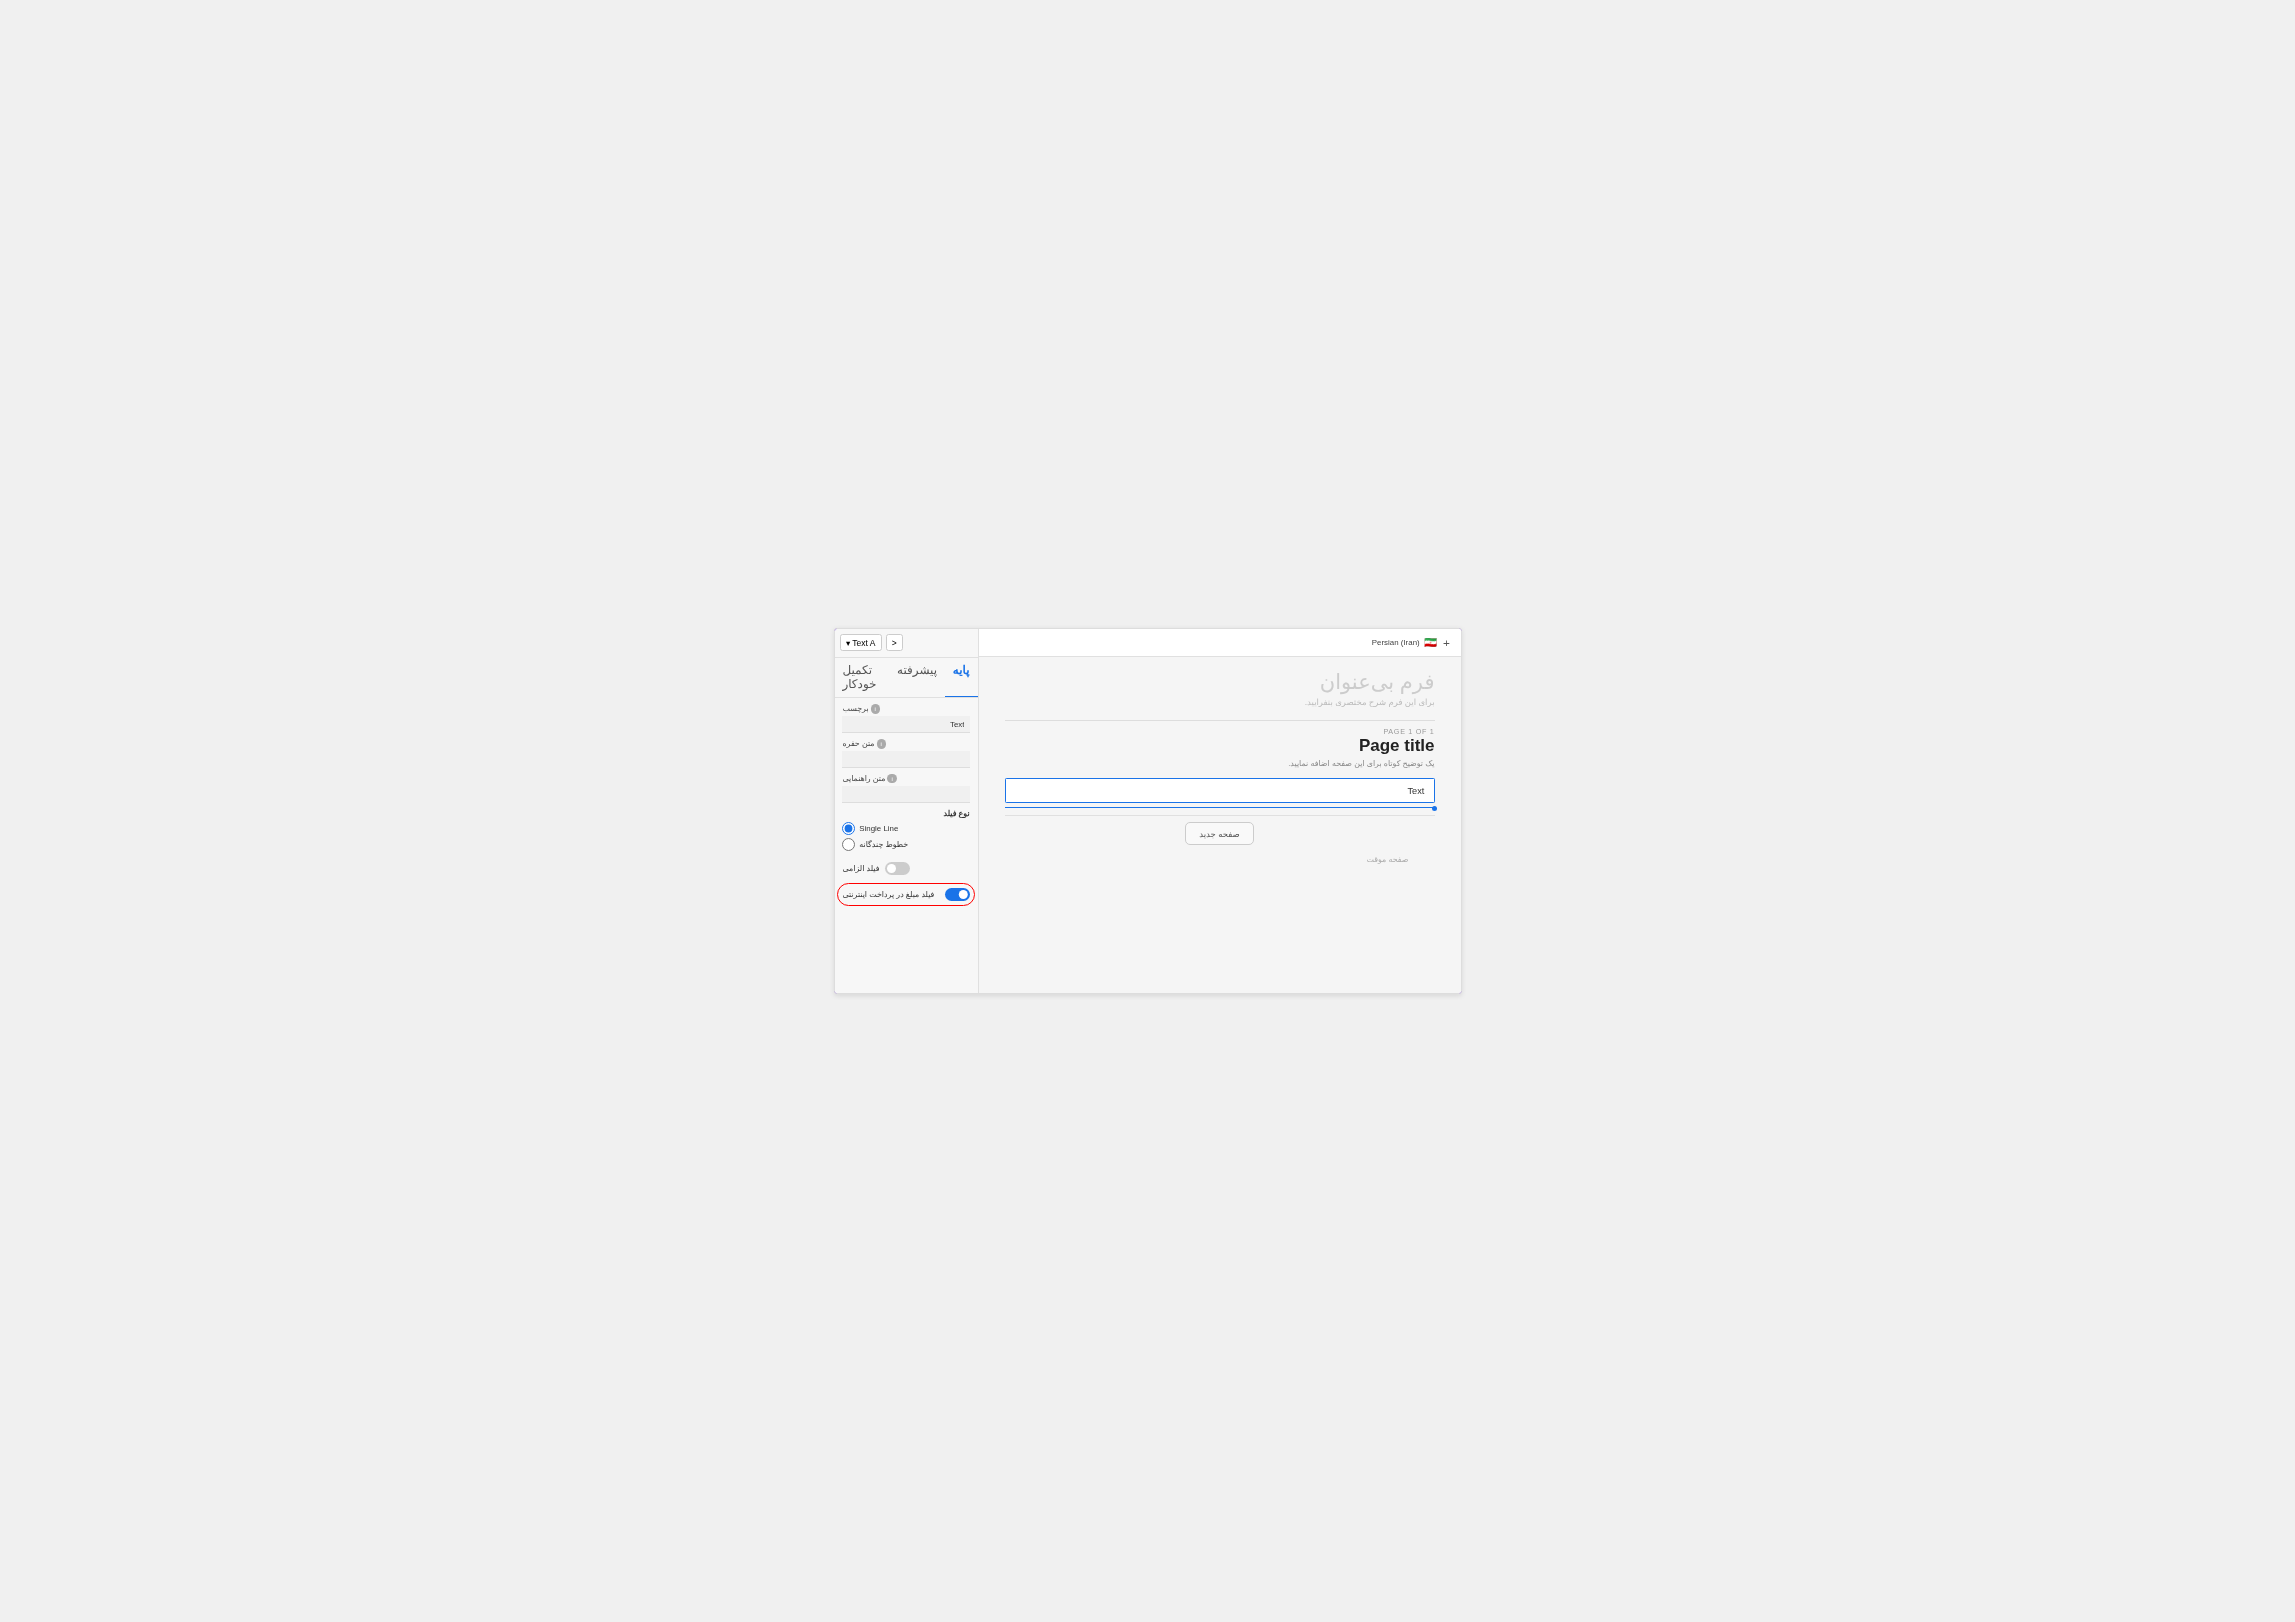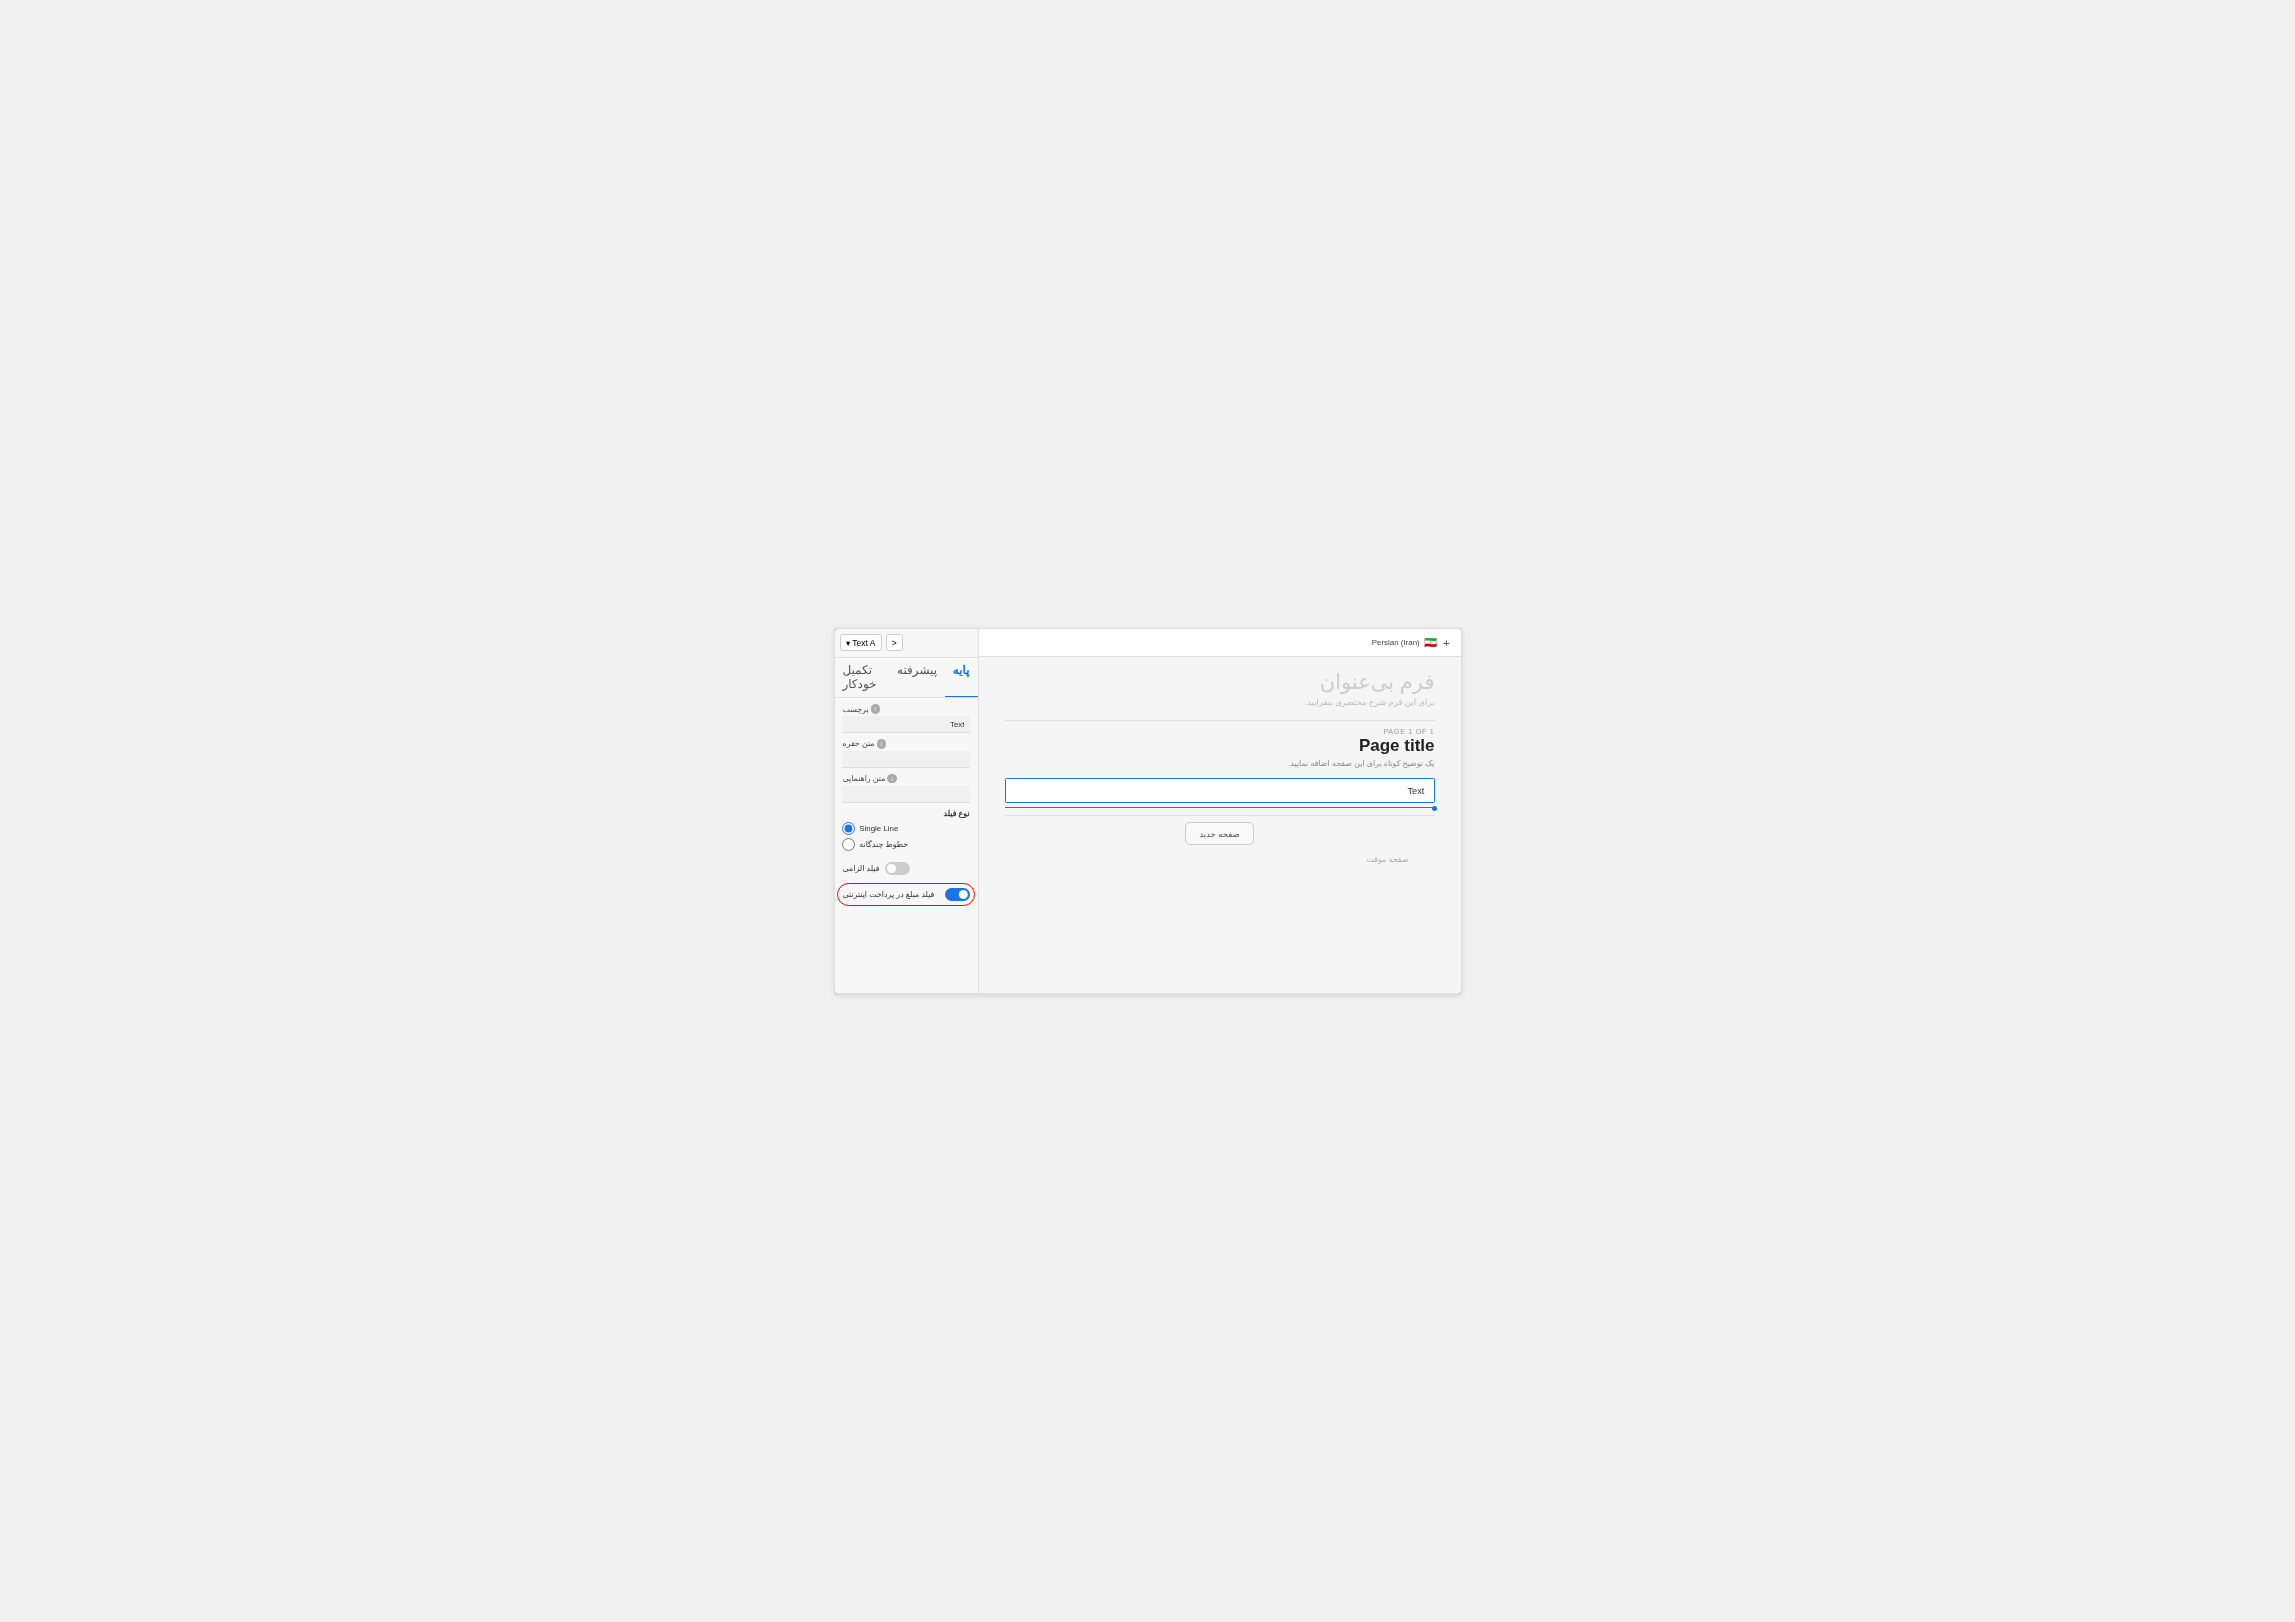--- a/index.html
+++ b/index.html
@@ -94,21 +94,21 @@
       display: flex;
       flex-direction: column;
       gap: 2.6px;
     }
 
     .field-label {
       font-size: 7.9px;
       color: #444;
       text-align: right;
       display: flex;
-      align-items: center;
+      align-items: flex-start;
       justify-content: flex-end;
       gap: 2px;
     }
 
     .field-label .info-icon {
       width: 9.2px;
       height: 9.2px;
       border-radius: 50%;
       background: #aaa;
       color: #fff;

